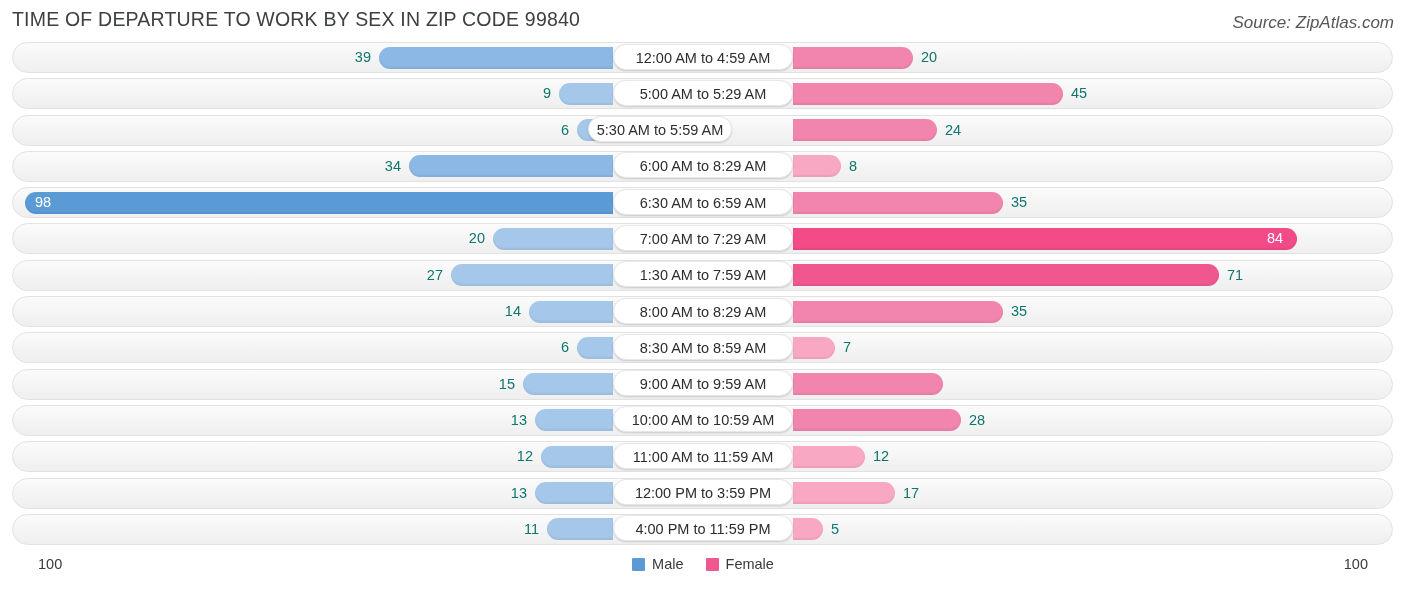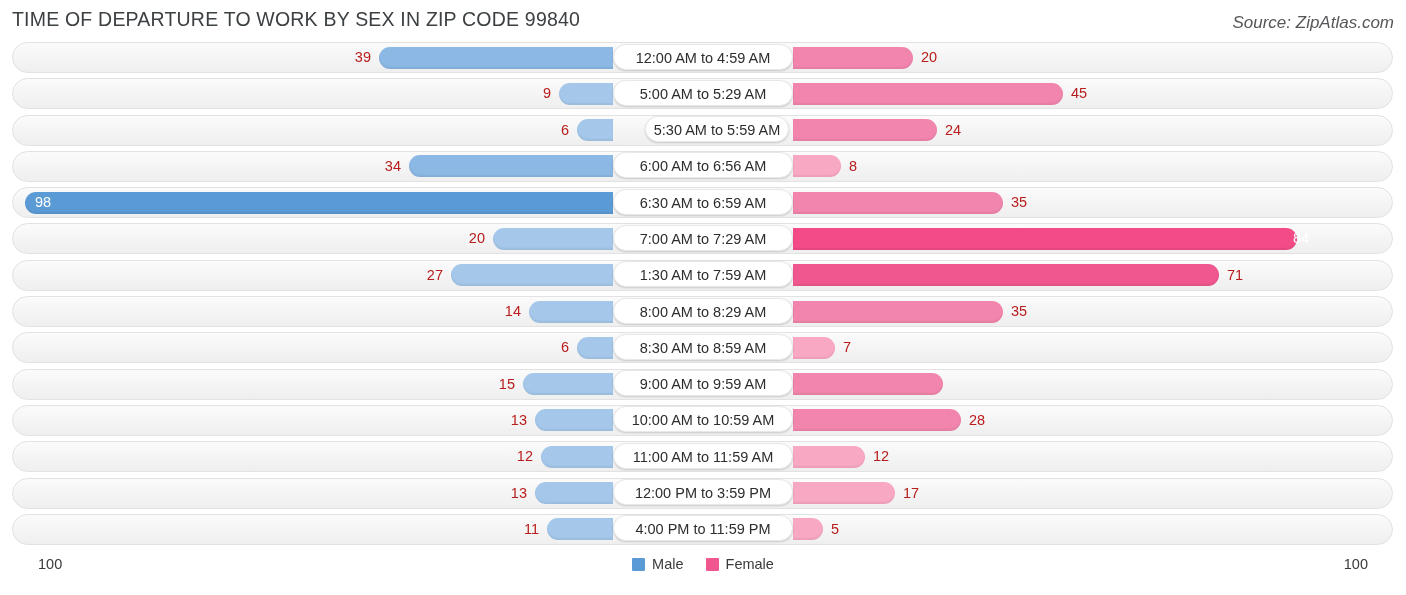--- a/index.html
+++ b/index.html
@@ -87,21 +87,21 @@
     border-radius: 0 11px 11px 0;
     box-shadow: inset 0 -2px 2px rgba(0,0,0,0.06);
   }
 
   
   .val {
     position: absolute;
     top: 9px;
     font-size: 14.5px;
     line-height: 17px;
-    color: #b91c1c;
+    color: #0f766e;
     white-space: nowrap;
   }
   .val.outside-left  { text-align: right; }
   .val.outside-right { text-align: left; }
   .val.inside {
     color: #ffffff;
   }
 
   
   .pill {
@@ -188,50 +188,50 @@
         <div class="pill" style="left: 613px; width: 180px;">5:00 AM to 5:29 AM</div>
       </div>
     </div>
     <div class="row">
       <div class="track"></div>
       <div class="row-inner">
         <div class="bar male" style="left: 577px; width: 36px; background: rgb(164, 199, 234);"></div>
         <div class="bar female" style="left: 793px; width: 144px; background: rgb(242, 133, 173);"></div>
         <div class="val outside-left" style="left: 515px; width: 54px;">6</div>
         <div class="val outside-right" style="left: 945px;">24</div>
-        <div class="pill" style="left: 645px; width: 144px;">5:30 AM to 5:59 AM</div>
+        <div class="pill" style="left: 588px; width: 144px;">5:30 AM to 5:59 AM</div>
       </div>
     </div>
     <div class="row">
       <div class="track"></div>
       <div class="row-inner">
         <div class="bar male" style="left: 409px; width: 204px; background: rgb(139, 184, 228);"></div>
         <div class="bar female" style="left: 793px; width: 48px; background: rgb(249, 168, 196);"></div>
         <div class="val outside-left" style="left: 347px; width: 54px;">34</div>
         <div class="val outside-right" style="left: 849px;">8</div>
-        <div class="pill" style="left: 613px; width: 180px;">6:00 AM to 6:56 AM</div>
+        <div class="pill" style="left: 613px; width: 180px;">6:00 AM to 8:29 AM</div>
       </div>
     </div>
     <div class="row">
       <div class="track"></div>
       <div class="row-inner">
         <div class="bar male" style="left: 25px; width: 588px; background: rgb(91, 155, 213);"></div>
         <div class="bar female" style="left: 793px; width: 210px; background: rgb(242, 133, 173);"></div>
         <div class="val inside" style="left: 35px;">98</div>
         <div class="val outside-right" style="left: 1011px;">35</div>
         <div class="pill" style="left: 613px; width: 180px;">6:30 AM to 6:59 AM</div>
       </div>
     </div>
     <div class="row">
       <div class="track"></div>
       <div class="row-inner">
         <div class="bar male" style="left: 493px; width: 120px; background: rgb(164, 199, 234);"></div>
         <div class="bar female" style="left: 793px; width: 504px; background: rgb(242, 75, 135);"></div>
         <div class="val outside-left" style="left: 431px; width: 54px;">20</div>
-        <div class="val inside" style="left: 1267px; margin-left: 26px;">84</div>
+        <div class="val inside" style="left: 1267px;">84</div>
         <div class="pill" style="left: 613px; width: 180px;">7:00 AM to 7:29 AM</div>
       </div>
     </div>
     <div class="row">
       <div class="track"></div>
       <div class="row-inner">
         <div class="bar male" style="left: 451px; width: 162px; background: rgb(164, 199, 234);"></div>
         <div class="bar female" style="left: 793px; width: 426px; background: rgb(240, 87, 143);"></div>
         <div class="val outside-left" style="left: 389px; width: 54px;">27</div>
         <div class="val outside-right" style="left: 1227px;">71</div>

